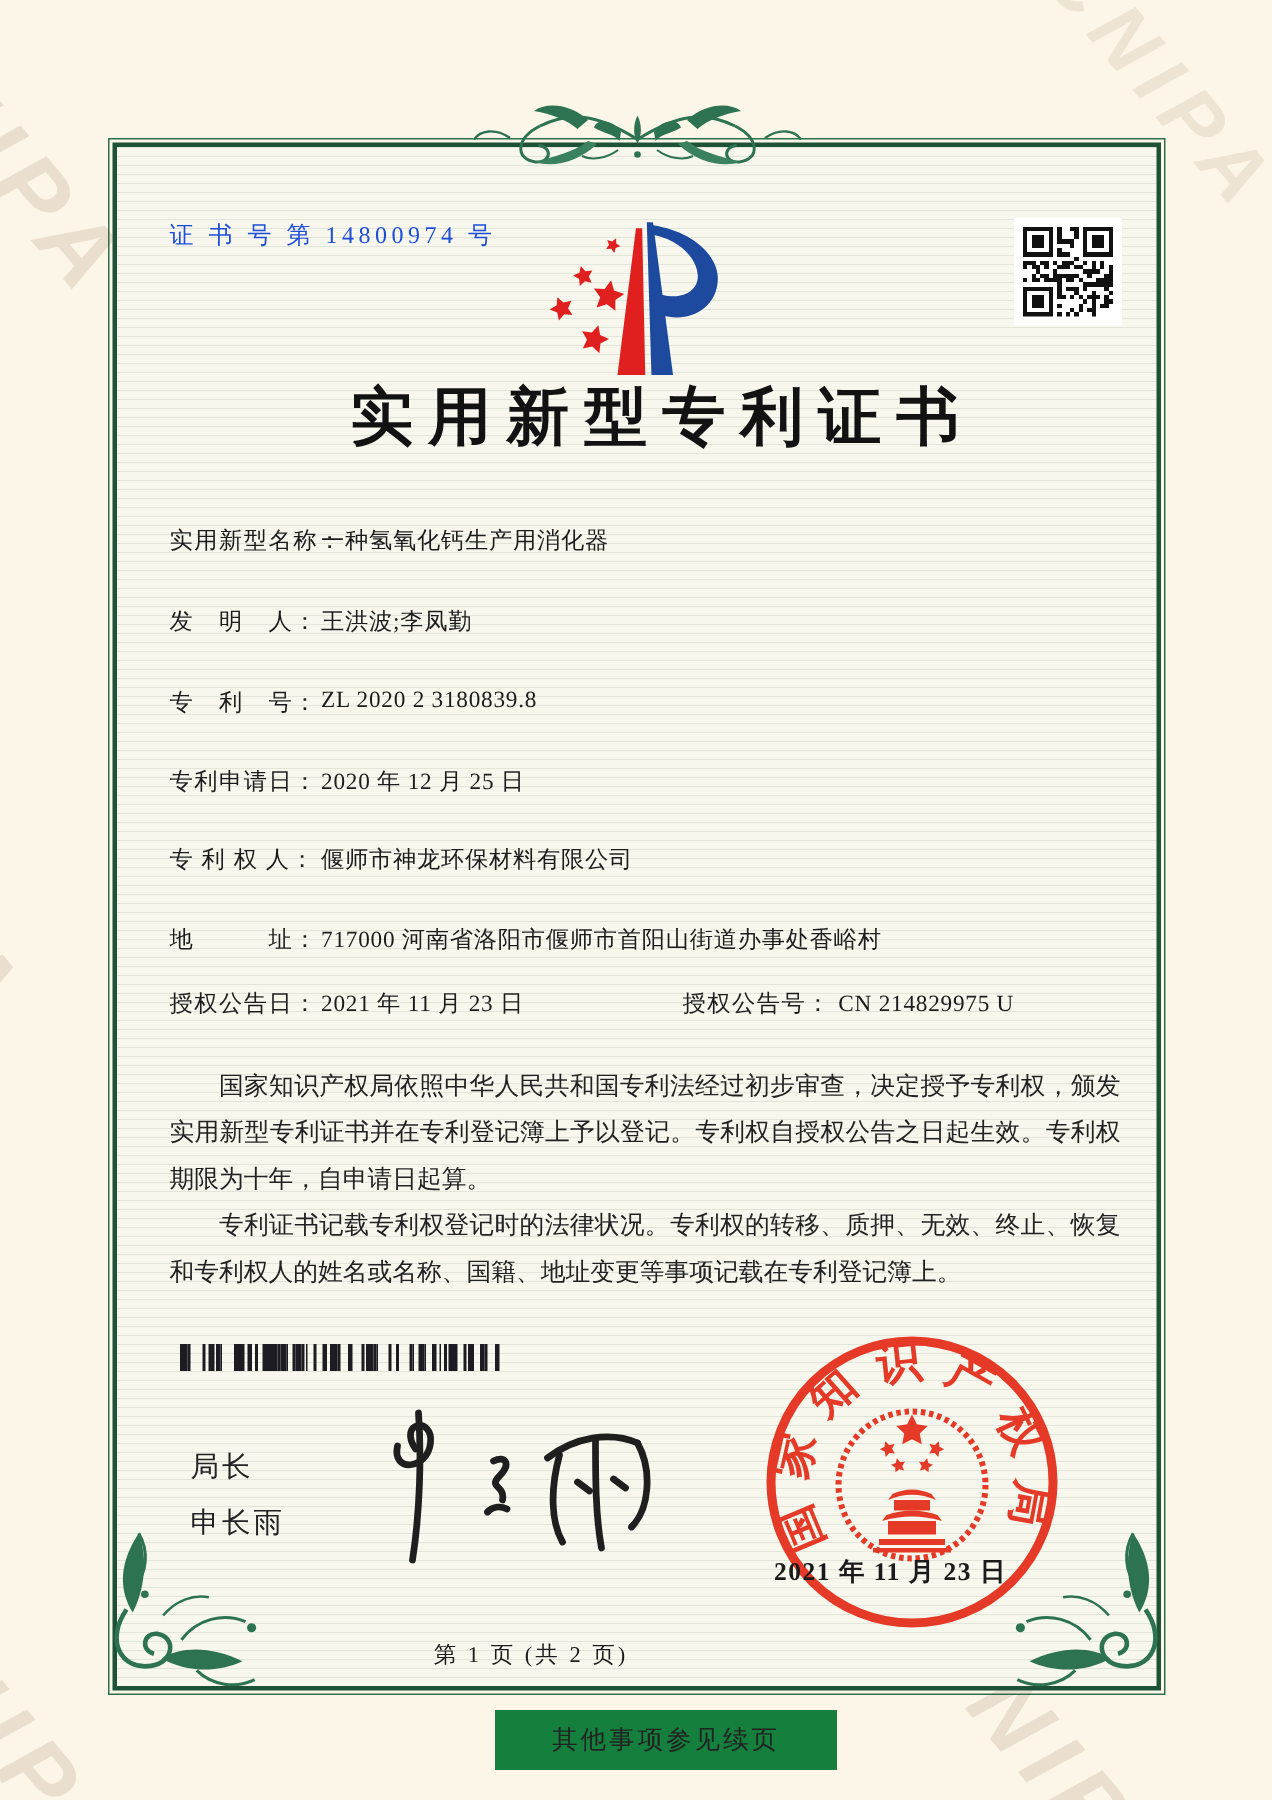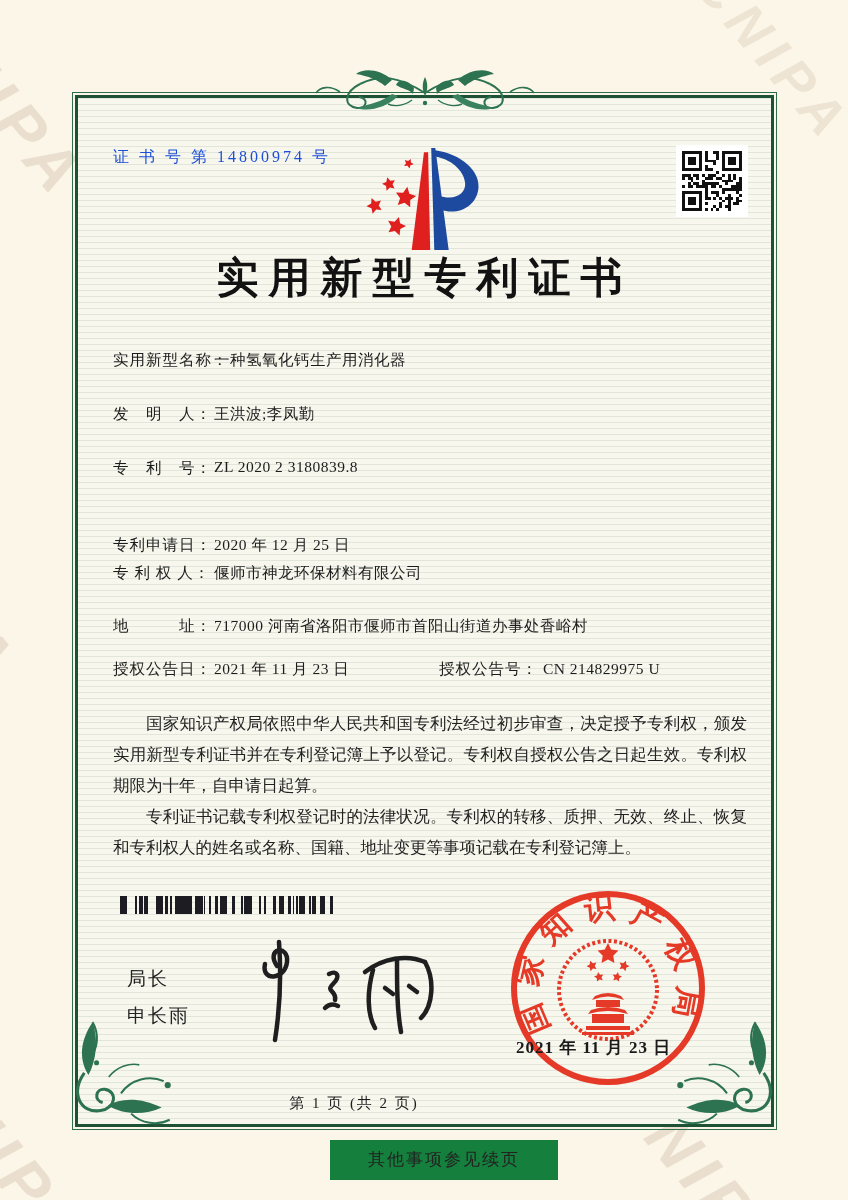--- a/index.html
+++ b/index.html
@@ -20,25 +20,25 @@
   .ornament-top{position:absolute;left:300px;top:66px;width:250px;height:54px;}
   .corner{position:absolute;width:122px;height:122px;}
   .corner.bl{left:62px;top:1014px;}
   .corner.br{left:664px;top:1014px;transform:scaleX(-1);}
   
   .cert-no{position:absolute;left:113px;top:147px;font-size:16px;letter-spacing:3px;color:#1d4ed8;}
   .logo{position:absolute;left:362px;top:144px;width:124px;height:108px;}
   .qr-box{position:absolute;left:676px;top:145px;width:72px;height:72px;background:#ffffff;}
   .qr-box svg{position:absolute;left:6px;top:6px;}
   .title{position:absolute;left:72px;top:250px;width:705px;text-align:center;
-         font-size:42px;font-weight:bold;letter-spacing:10px;color:#121212;}
+         font-size:42px;font-weight:bold;letter-spacing:10px;color:#121212;padding-left:17px;}
   
   .row{position:absolute;left:113px;height:24px;font-size:15.5px;letter-spacing:1px;white-space:nowrap;}
   .row .val{position:absolute;left:101px;top:0;white-space:nowrap;letter-spacing:0.5px;}
-  .row .grant{position:absolute;left:326px;top:0;white-space:nowrap;text-align:center;}
+  .row .grant{position:absolute;left:342px;top:0;white-space:nowrap;text-align:center;}
   .row .grant .gval{letter-spacing:0.5px;}
   
   .paras{position:absolute;left:113px;top:696px;width:634px;font-size:16.5px;line-height:1.88;
          text-align:justify;color:#222;margin-top:12px;}
   .paras p{margin:0;text-indent:2em;}
   
   .barcode{position:absolute;left:120px;top:896px;width:216px;height:18px;}
   
   .officer{position:absolute;left:127px;top:960px;font-family:"Liberation Sans","DejaVu Sans",sans-serif;
            font-size:19px;letter-spacing:2px;line-height:37px;color:#222;}
@@ -361,21 +361,21 @@
     <span class="val">一种氢氧化钙生产用消化器</span>
   </div>
   <div class="row" style="top:404px;">
     <span>发　明　人：</span>
     <span class="val">王洪波;李凤勤</span>
   </div>
   <div class="row" style="top:458px;">
     <span>专　利　号：</span>
     <span class="val">ZL 2020 2 3180839.8</span>
   </div>
-  <div class="row" style="top:511px;margin-top:24px;">
+  <div class="row" style="top:511px;">
     <span>专利申请日：</span>
     <span class="val">2020 年 12 月 25 日</span>
   </div>
   <div class="row" style="top:563px;">
     <span>专 利 权 人：</span>
     <span class="val">偃师市神龙环保材料有限公司</span>
   </div>
   <div class="row" style="top:616px;">
     <span>地　　　址：</span>
     <span class="val">717000  河南省洛阳市偃师市首阳山街道办事处香峪村</span>

